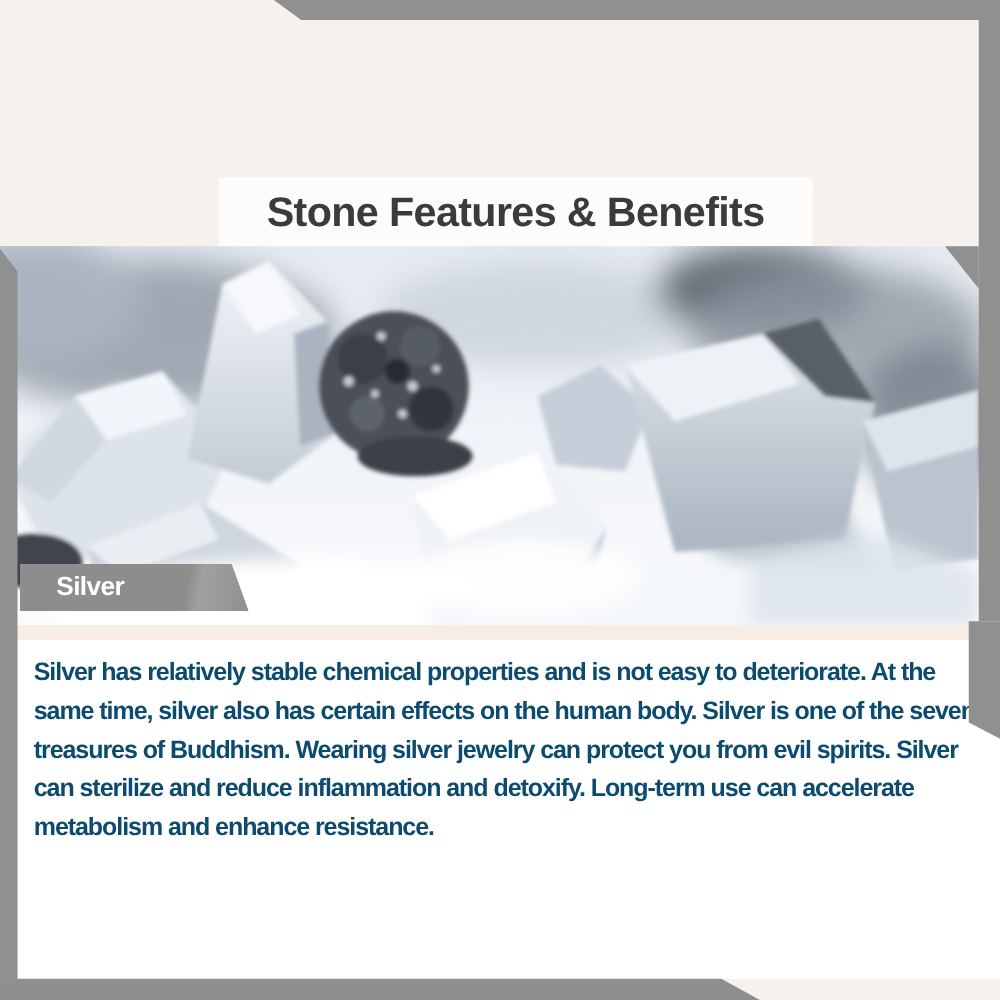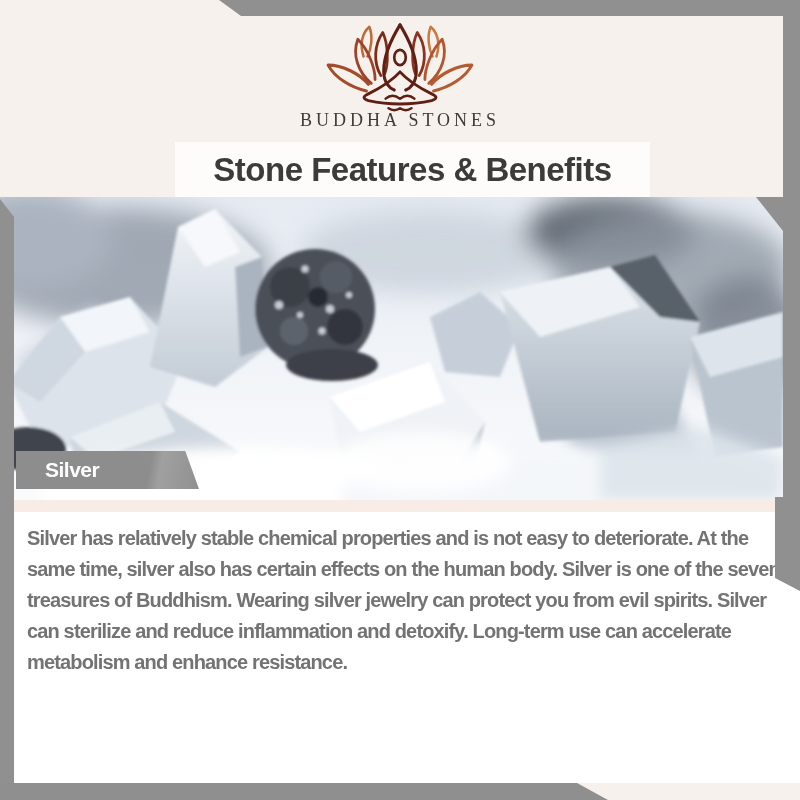--- a/index.html
+++ b/index.html
@@ -39,56 +39,30 @@
   .blush{position:absolute;left:0;top:500px;width:783px;height:12px;background:#f8ece7;}
   
   .content{position:absolute;left:14px;top:512px;width:786px;height:271px;background:#ffffff;}
   .benefits{
     margin-top:24px;width:100%;text-align:center;white-space:nowrap;overflow:hidden;
     font-size:24px;font-weight:bold;letter-spacing:-1.2px;color:#9b9b9b;
   }
   .description{
     margin:11px 14px 0 13px;
     font-size:20px;font-weight:bold;letter-spacing:-0.85px;line-height:31px;
-    color:#737373;text-align:left;
+    color:#0c4a6e;text-align:left;
   }
   
   .frame-overlay{position:absolute;left:0;top:0;width:800px;height:800px;pointer-events:none;}
 </style>
 </head>
 <body>
 
 <div class="canvas">
 
-  <div class="logo-area">
-    <svg class="lotus" viewBox="0 0 160 96" fill="none" stroke-linecap="round" stroke-linejoin="round">
-
-      <path d="M45,72 C28,68 12,58 5,45 C20,45 38,54 47,65" stroke="#a34b2b" stroke-width="3.2"></path>
-      <path d="M115,72 C132,68 148,58 155,45 C140,45 122,54 113,65" stroke="#b25c32" stroke-width="3.2"></path>
-
-      <path d="M42,36 C38,24 40,12 48,5 C52,15 50,28 46,36" stroke="#c0693a" stroke-width="2.6"></path>
-      <path d="M118,36 C122,24 120,12 112,5 C108,15 110,28 114,36" stroke="#c87a42" stroke-width="2.6"></path>
-
-      <path d="M50,64 C36,52 30,34 36,18 C47,29 54,48 54,60" stroke="#9c432a" stroke-width="2.9"></path>
-      <path d="M110,64 C124,52 130,34 124,18 C113,29 106,48 106,60" stroke="#b05530" stroke-width="2.9"></path>
-
-      <path d="M60,56 C52,42 53,24 62,11 C68,24 68,44 64,54" stroke="#7e2c18" stroke-width="2.9"></path>
-      <path d="M100,56 C108,42 107,24 98,11 C92,24 92,44 96,54" stroke="#8a3320" stroke-width="2.9"></path>
-
-      <path d="M80,3 C69,21 63,37 63,51 C63,63 69,69 74,71" stroke="#5f1f12" stroke-width="3.2"></path>
-      <path d="M80,3 C91,21 97,37 97,51 C97,63 91,69 86,71" stroke="#5f1f12" stroke-width="3.2"></path>
-
-      <ellipse cx="80" cy="37" rx="6" ry="8" stroke="#5f1f12" stroke-width="2.8"></ellipse>
-
-      <path d="M80,52 C72,61 59,69 47,75 Q38,79 47,82 Q63,85.5 80,85.5 Q97,85.5 113,82 Q122,79 113,75 C101,69 88,61 80,52 Z" stroke="#5f1f12" stroke-width="3"></path>
-      <path d="M65,80 Q72,74 80,80 Q88,74 95,80" stroke="#5f1f12" stroke-width="2.6"></path>
-      <path d="M68,90 Q74,94 80,90 Q86,94 92,90" stroke="#5f1f12" stroke-width="2.6"></path>
-    </svg>
-    <div class="brand-name">BUDDHA STONES</div>
-  </div>
 
   <div class="title-bar">
     <h1>Stone Features &amp; Benefits</h1>
   </div>
 
   <div class="photo">
     <svg viewBox="0 0 783 303" preserveAspectRatio="none">
       <defs>
         <linearGradient id="bgGrad" x1="0" y1="0" x2="0" y2="1">
           <stop offset="0" stop-color="#e6ebf2"></stop>

